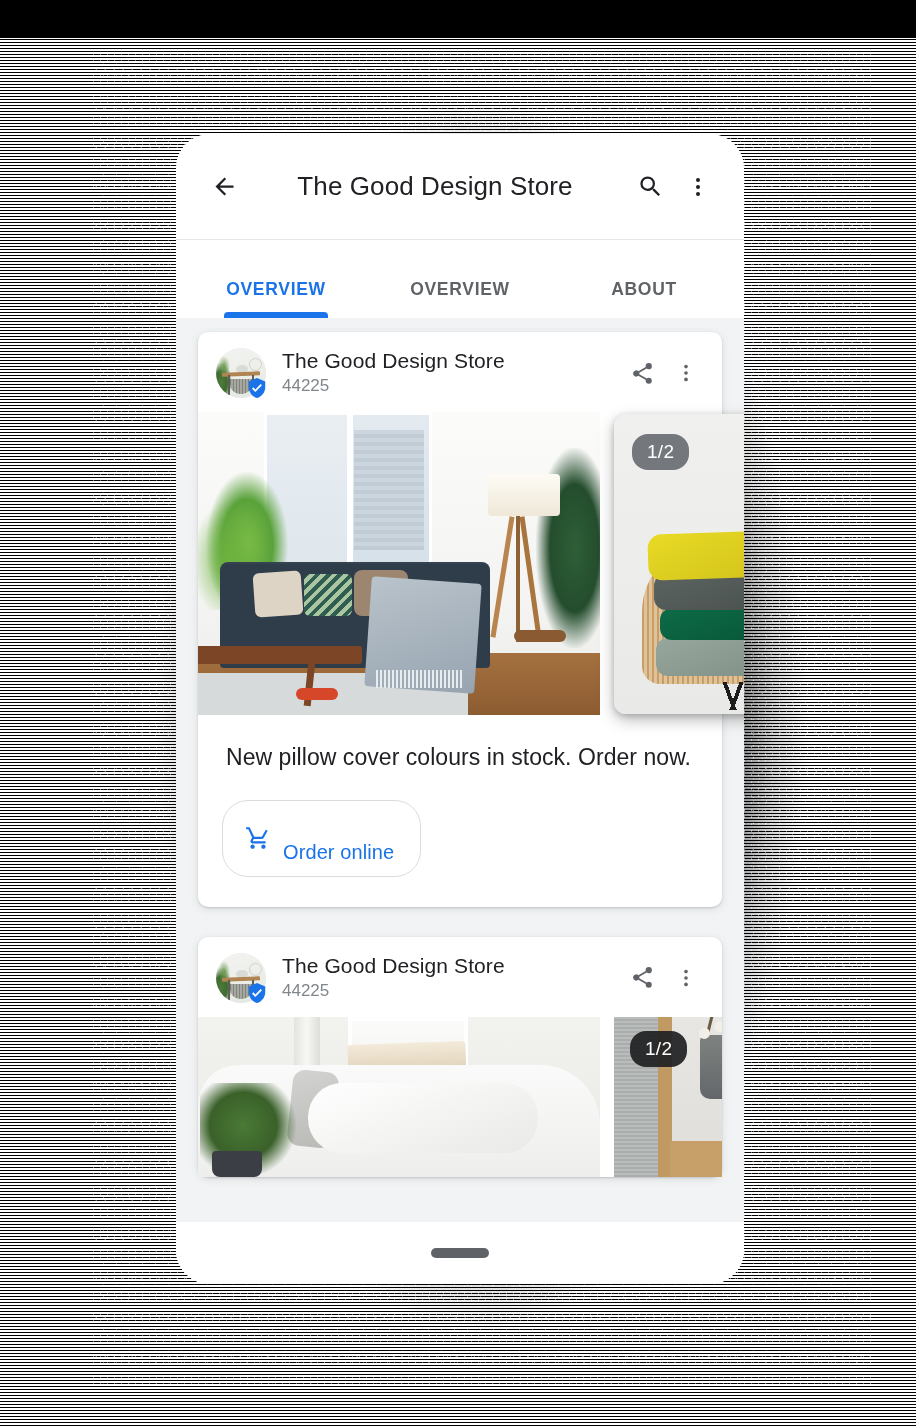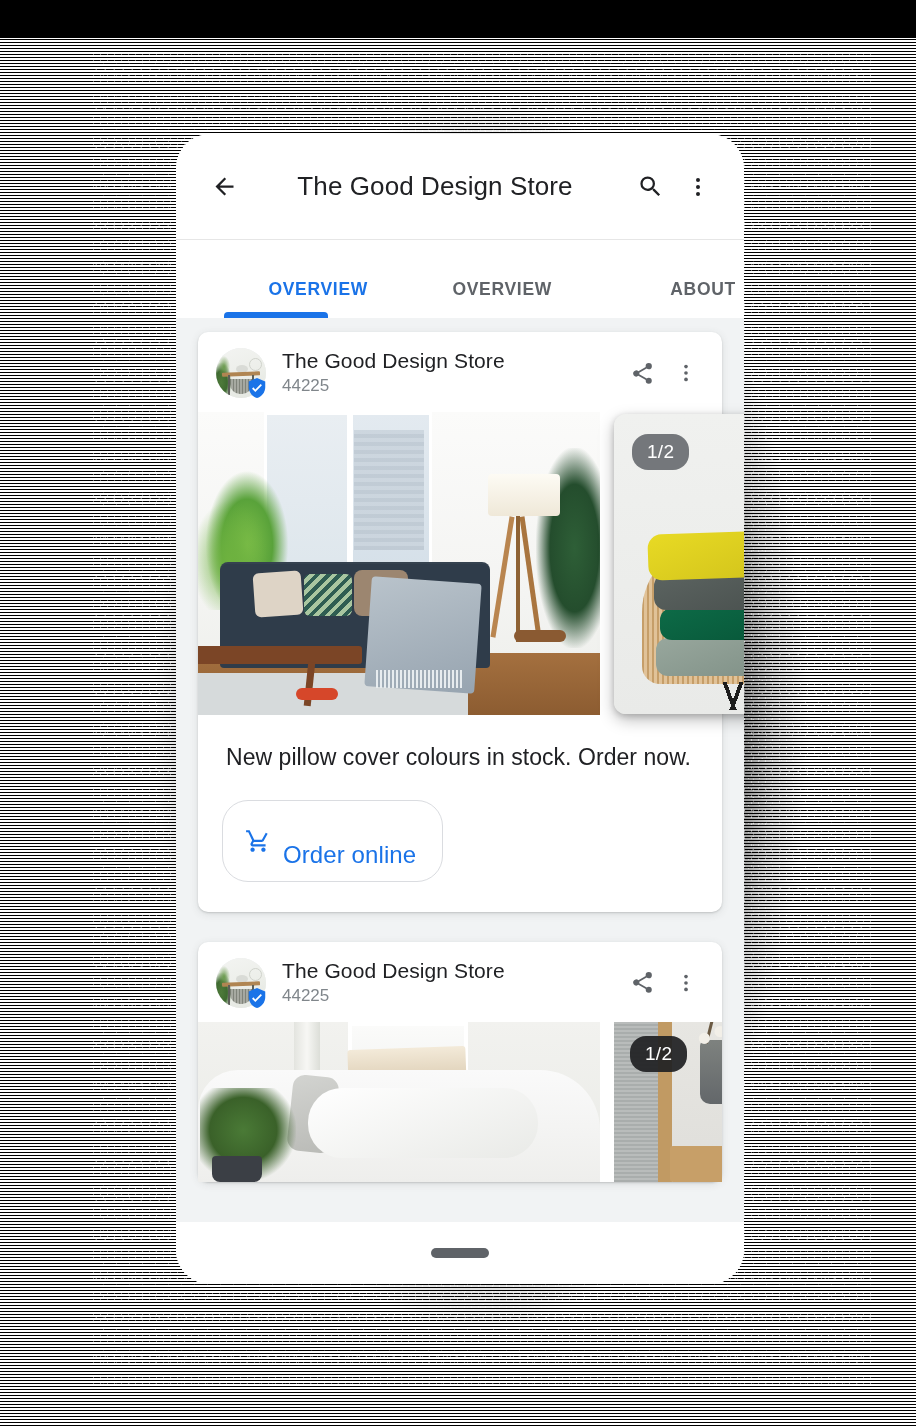--- a/index.html
+++ b/index.html
@@ -94,21 +94,21 @@
   .tabs{
     height:78px;
     display:flex;align-items:flex-end;
     background:#fff;
     padding:0 8px;
     box-sizing:border-box;
     position:relative;
   }
   .tab{
     flex:1 1 0;
-    text-align:right;
+    text-align:center;
     font-size:17.5px;
     font-weight:600;
     letter-spacing:.7px;
     color:#5f6368;
     padding-bottom:18px;
     position:relative;
     cursor:pointer;
   }
   .tab.active{color:#1a73e8;}
   .tab.active::after{
@@ -232,21 +232,21 @@
   }
   .cta-wrap{padding:26px 24px 30px 24px;}
   .cta{
     display:inline-flex;align-items:center;gap:12px;
     border:1px solid #dadce0;
     border-radius:26px;
     padding:12px 26px 12px 22px;
     background:#fff;
     cursor:pointer;
   }
-  .cta-label{color:#1a73e8;font-size:24px;letter-spacing:.1px;margin-top:28px;}
+  .cta-label{color:#1a73e8;font-size:20px;letter-spacing:.1px;margin-top:28px;}
 
   
   .home-bar{
     position:absolute;left:0;right:0;bottom:0;height:62px;
     background:#fff;display:flex;align-items:center;justify-content:center;
     z-index:20;
   }
   .home-pill{width:58px;height:10px;border-radius:6px;background:#5f6368;}
 
   

